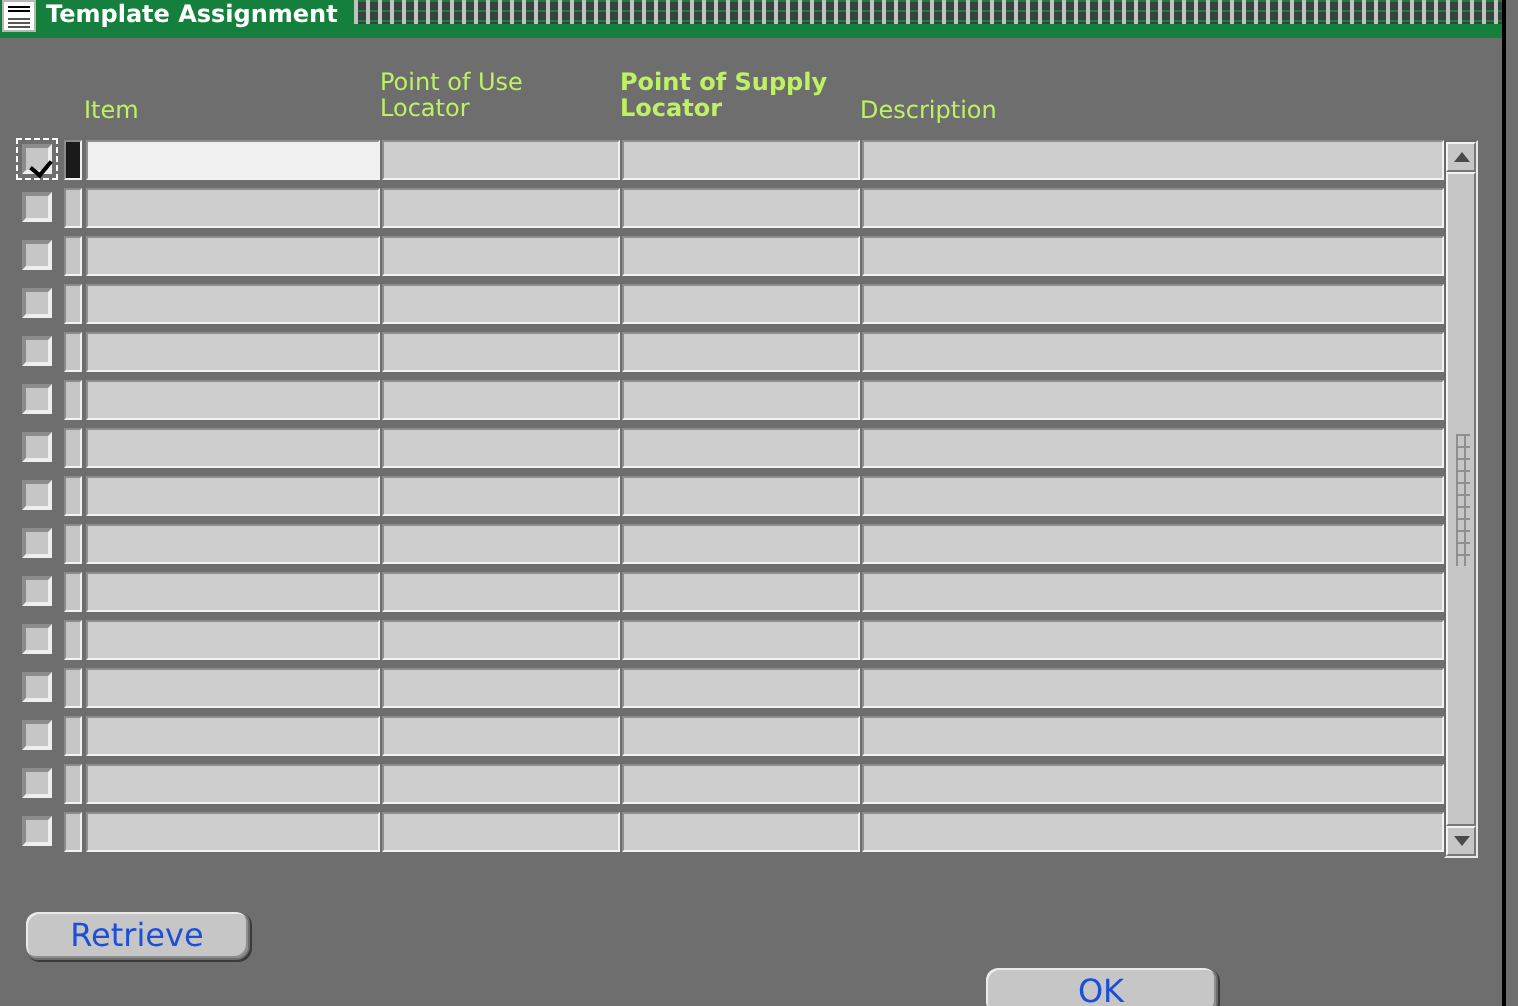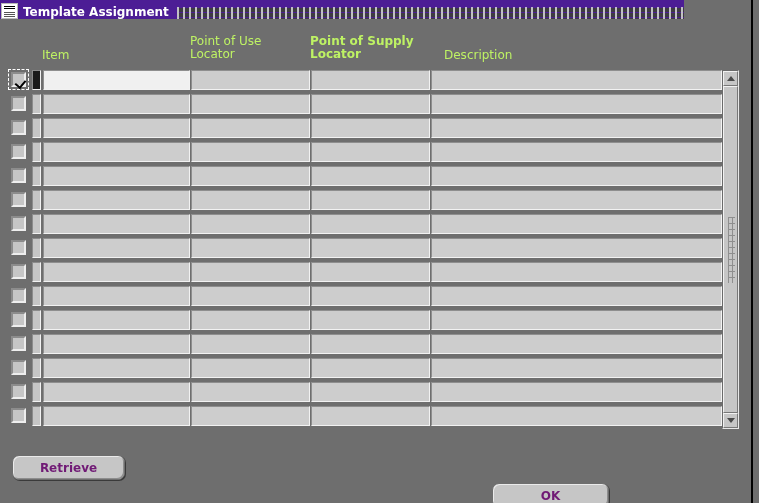--- a/index.html
+++ b/index.html
@@ -22,25 +22,25 @@
     height: 503px;
     background: #6e6e6e;
     border-right: 2px solid #000;
     box-sizing: border-box;
   }
 
   
   #titlebar {
     position: absolute;
     left: 0; top: 0;
-    width: 684px;
+    width: 751px;
     height: 19px;
-    background: #4c1d95;
+    background: #15803d;
     display: flex;
-    align-items: flex-end;
+    align-items: flex-start;
     overflow: hidden;
   }
   #title-icon {
     width: 17px;
     height: 16px;
     margin-left: 1px;
     margin-right: 5px;
     background: #ffffff;
     border: 1px solid #b8b8b8;
     box-sizing: border-box;
@@ -245,28 +245,27 @@
   .btn {
     position: absolute;
     height: 25px;
     background: #c6c6c6;
     border: 1px solid #6e6e6e;
     border-radius: 7px;
     box-shadow:
       inset 1px 1px 0 #eaeaea,
       inset -1px -1px 0 #8d8d8d,
       1px 1px 0 #3a3a3a;
-    color: #701a75;
-    font-size: 12px;
+    color: #1d4ed8;
+    font-size: 16px;
     display: flex;
     align-items: center;
     justify-content: center;
     box-sizing: border-box;
     cursor: default;
-    font-weight: bold;
   }
   #btn-retrieve { left: 12px;  top: 455px; width: 113px; }
   #btn-ok       { left: 492px; top: 455px; width: 117px; margin-top: 28px; }
   #btn-cancel   { left: 627px; top: 455px; width: 111px; }
 </style>
 </head>
 <body>
 
 <div id="window">
 
@@ -274,21 +273,21 @@
     <div id="title-icon"></div>
     <div id="title-text">Template Assignment</div>
     <div id="title-hatch"></div>
   </div>
 
   <div class="col-header" style="left:42px; top:49px;">Item</div>
   <div class="col-header" style="left:190px; top:35px;">Point of Use
 Locator</div>
   <div class="col-header" style="left:310px; top:35px;font-weight:bold;">Point of Supply
 Locator</div>
-  <div class="col-header" style="left:430px; top:49px;margin-left:14px;">Description</div>
+  <div class="col-header" style="left:430px; top:49px;">Description</div>
 
   <div id="grid">
       <div class="row">
         <div class="chk-focus"></div>
         <div class="chk">
           <div class="chk-mark"></div>
         </div>
         <div class="rec-ind current"></div>
         <div class="cell c-item active"></div>
         <div class="cell c-pou"></div>

